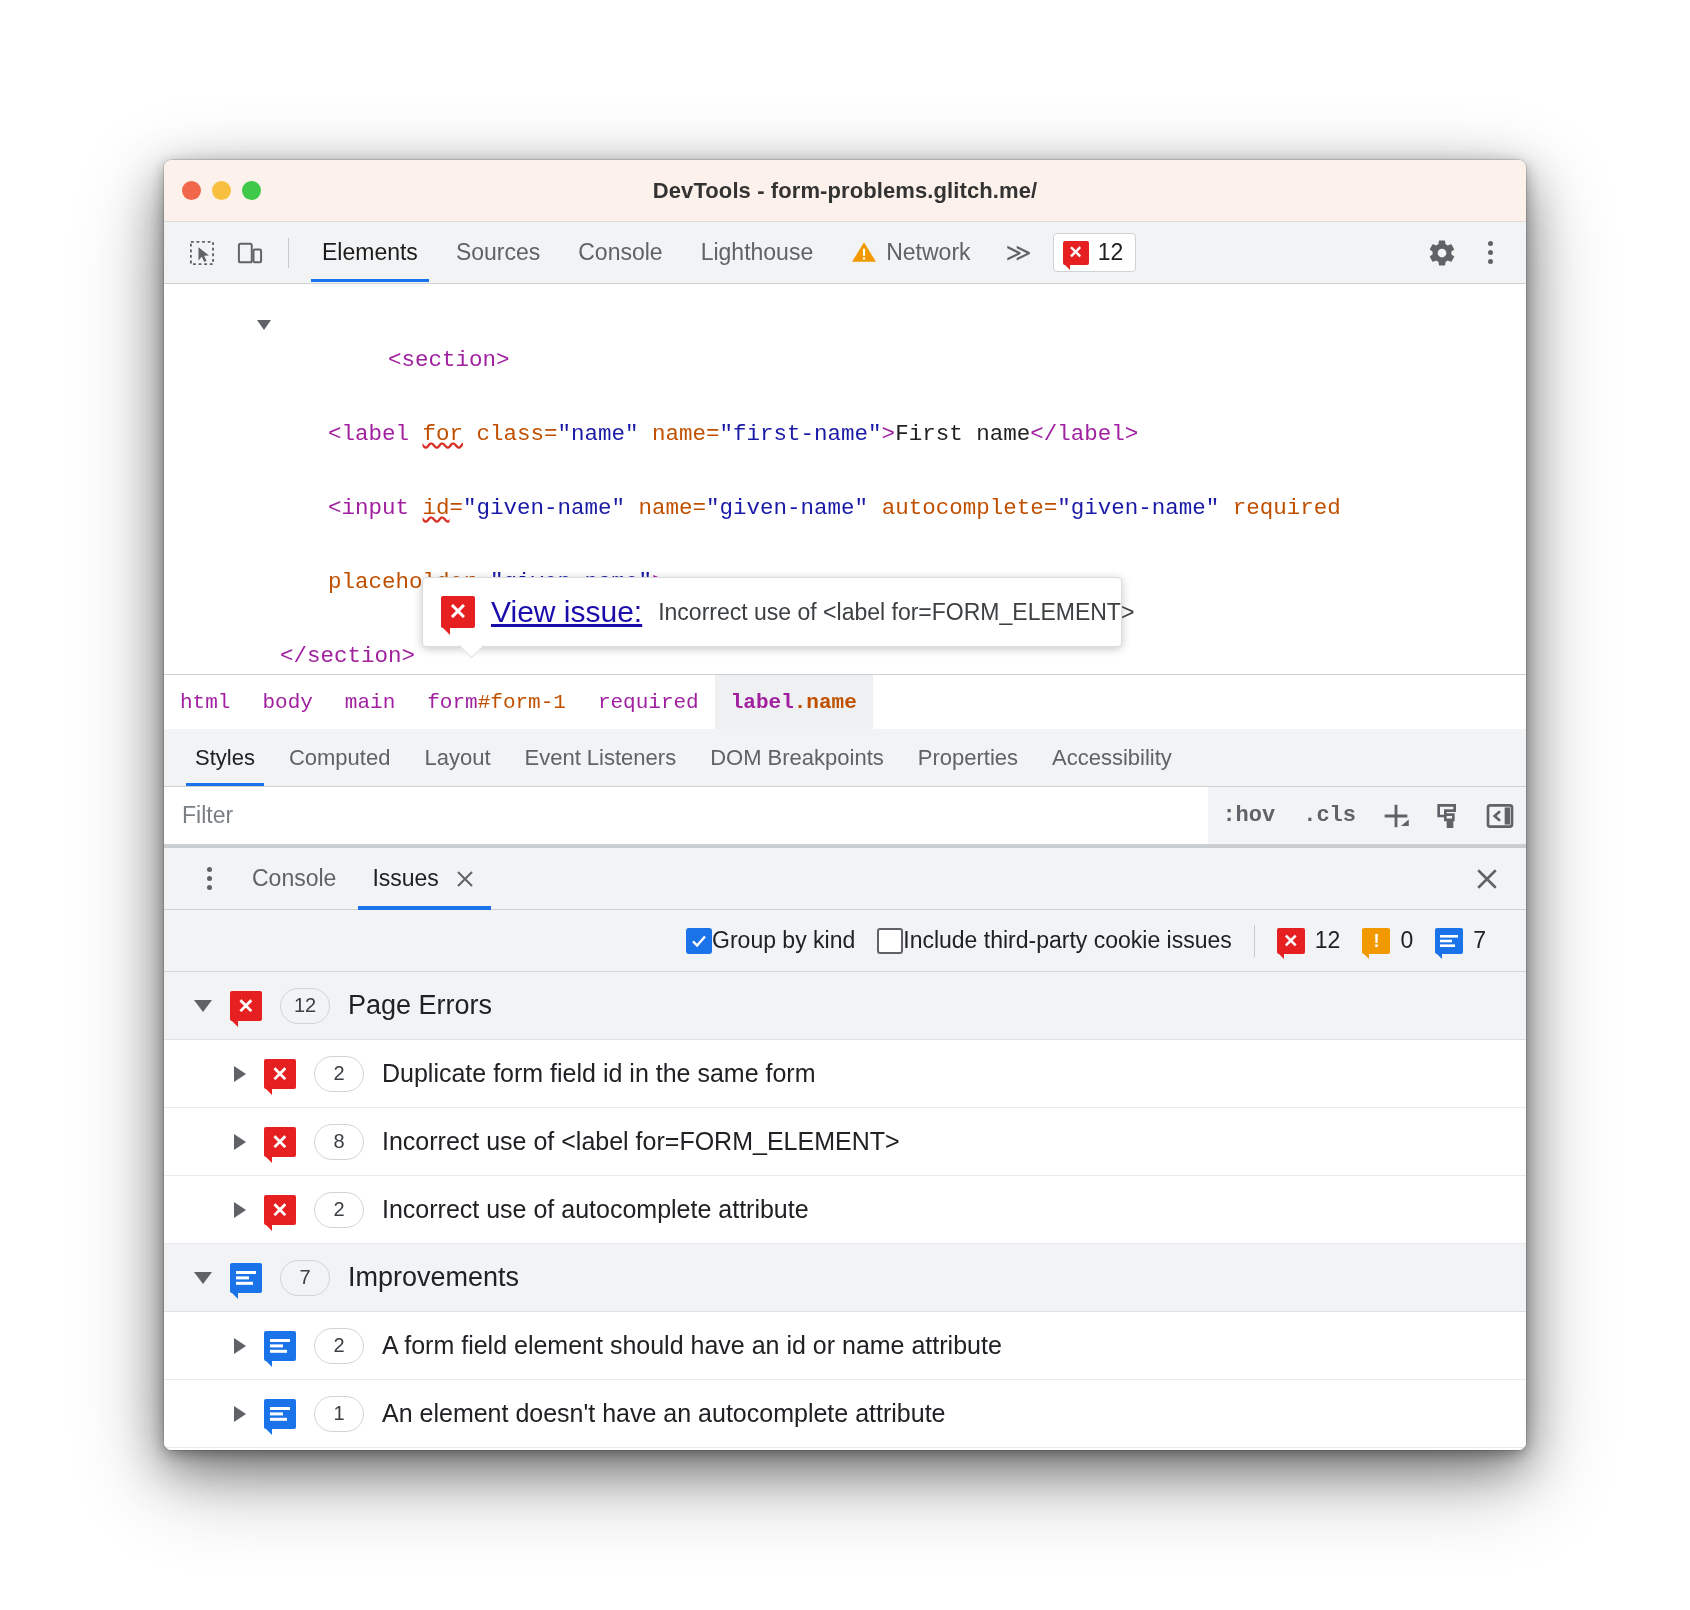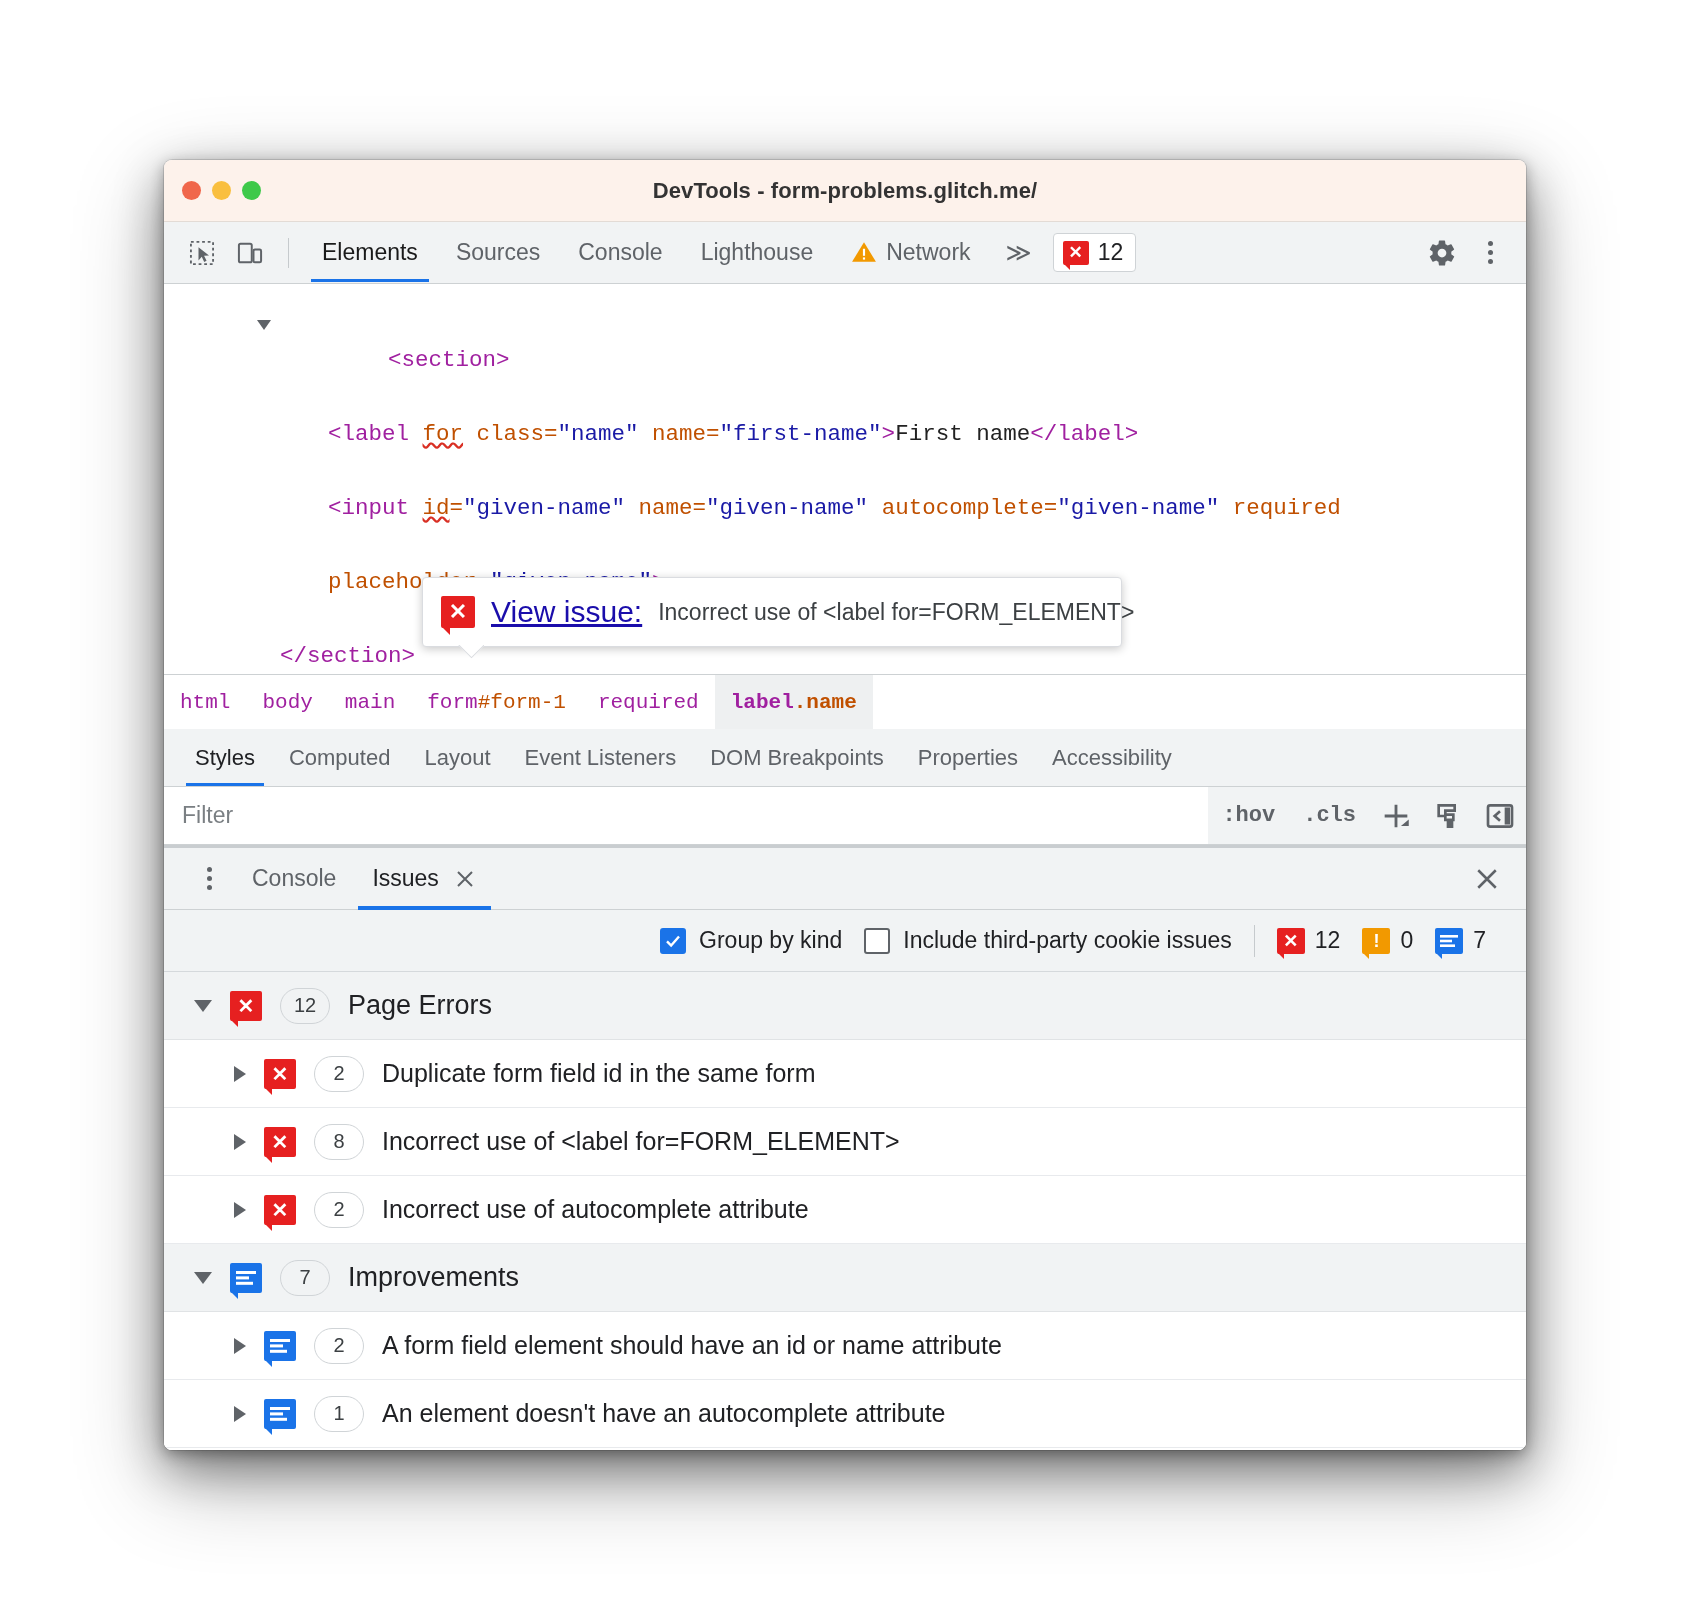--- a/index.html
+++ b/index.html
@@ -279,21 +279,21 @@
   .drawer-close { margin-left: auto; display: flex; align-items: center; padding: 0 24px; color: #5f6368; }
 
   .issues-toolbar {
     height: 62px; flex: none;
     background: #f1f3f4;
     border-bottom: 1px solid #d5d9dc;
     display: flex; align-items: center; justify-content: flex-end;
     padding-right: 40px;
     gap: 22px;
   }
-  .cbox-wrap { display: flex; align-items: center; gap: 13px; font-size: 23px; color: #202124; }
+  .cbox-wrap { display: flex; align-items: center; font-size: 23px; color: #202124; }
   .cbox {
     width: 26px; height: 26px; border-radius: 3px;
     border: 2px solid #5f6368; background: #fff;
     display: flex; align-items: center; justify-content: center; flex: none;
   }
   .cbox.checked { background: #1a73e8; border-color: #1a73e8; }
   .vsep { width: 1px; height: 32px; background: #c6cacd; }
   .cnt-grp { display: flex; align-items: center; gap: 10px; font-size: 23px; color: #202124; }
 
   

